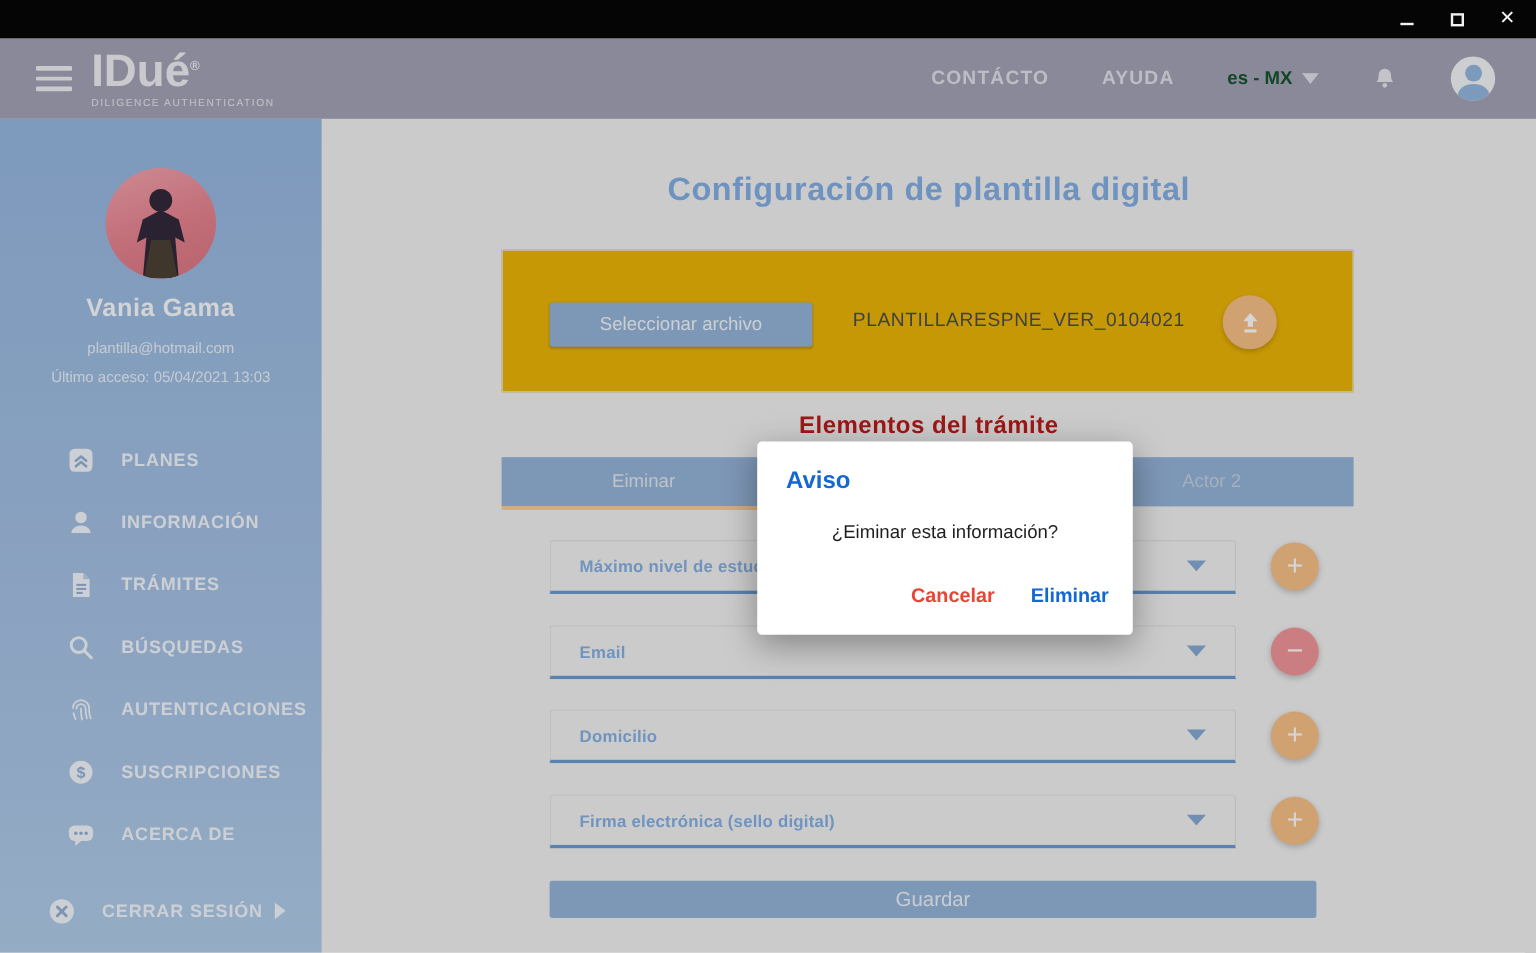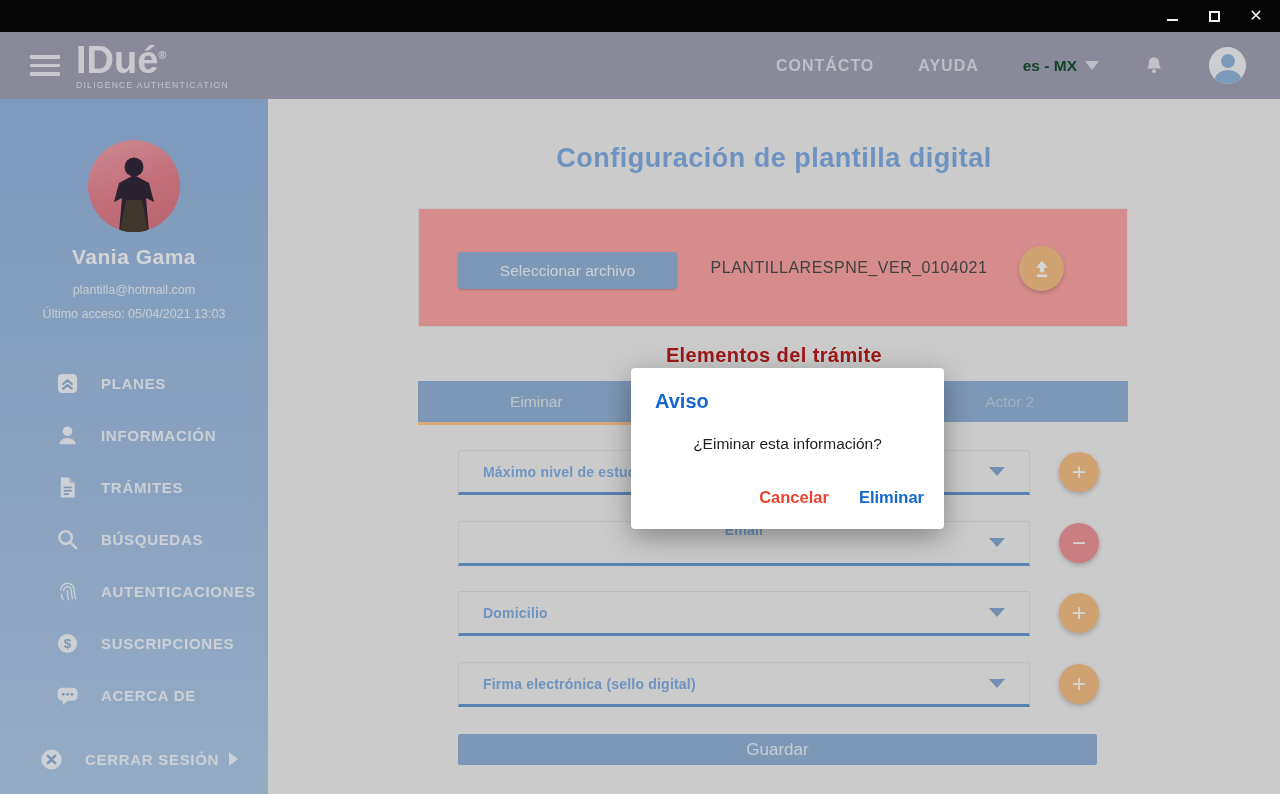--- a/index.html
+++ b/index.html
@@ -51,21 +51,21 @@
   .menu-label { font-size:15px; font-weight:bold; color:#F0F4F9; letter-spacing:0.7px; }
   .logout { position:absolute; top:640px; left:0; width:100%; height:40px; display:flex; align-items:center; padding-left:40px; cursor:pointer; }
   .logout .menu-label { display:flex; align-items:center; gap:10px; }
   .arrow-right { width:0; height:0; border-top:7px solid transparent; border-bottom:7px solid transparent; border-left:9px solid #F0F4F9; display:inline-block; }
 
   
   .main { position:absolute; top:99px; left:268px; width:1012px; height:695px; background:#EFEFEF; }
   .page-title { position:absolute; top:44px; left:0; width:100%; text-align:center;
     font-size:27px; font-weight:bold; color:#83ADE3; letter-spacing:0.5px; }
   .file-card { position:absolute; top:109px; left:150px; width:710px; height:119px;
-    background:#fca5a5; border:1px solid #E3E3E3; }
+    background:#eab308; border:1px solid #E3E3E3; }
   .select-file-btn { position:absolute; top:43px; left:39px; width:219px; height:37px; background:#93B2D6;
     border:none; border-radius:3px; color:#EFF4FA; font-size:15.5px; font-family:inherit; cursor:pointer;
     box-shadow:0 1px 2px rgba(0,0,0,0.18); }
   .file-name { position:absolute; top:50px; left:280px; width:300px; text-align:center;
     font-size:16px; color:#4D4D4D; letter-spacing:0.5px; }
   .upload-btn { position:absolute; top:37px; left:600px; width:45px; height:45px; border-radius:50%;
     background:#F5BE85; border:none; cursor:pointer; display:flex; align-items:center; justify-content:center;
     box-shadow:0 2px 4px rgba(0,0,0,0.2); }
   .section-title { position:absolute; top:245px; left:0; width:100%; text-align:center;
     font-size:20px; font-weight:bold; color:#b91c1c; letter-spacing:0.4px; }
@@ -271,21 +271,21 @@
       <span class="tab-label-inactive">Actor 2</span>
     </div>
   </div>
 
   <div class="field-row" style="top:351px;">
     <span class="field-label">Máximo nivel de estudios</span>
     <span class="field-caret"></span>
   </div>
   <button class="circle-btn circle-add" style="top:353px;"><span>+</span></button>
 
-  <div class="field-row" style="top:422px;flex-direction:column;">
+  <div class="field-row" style="top:422px;">
     <span class="field-label">Email</span>
     <span class="field-caret"></span>
   </div>
   <button class="circle-btn circle-remove" style="top:424px;"><span>−</span></button>
 
   <div class="field-row" style="top:492px;">
     <span class="field-label">Domicilio</span>
     <span class="field-caret"></span>
   </div>
   <button class="circle-btn circle-add" style="top:494px;"><span>+</span></button>

